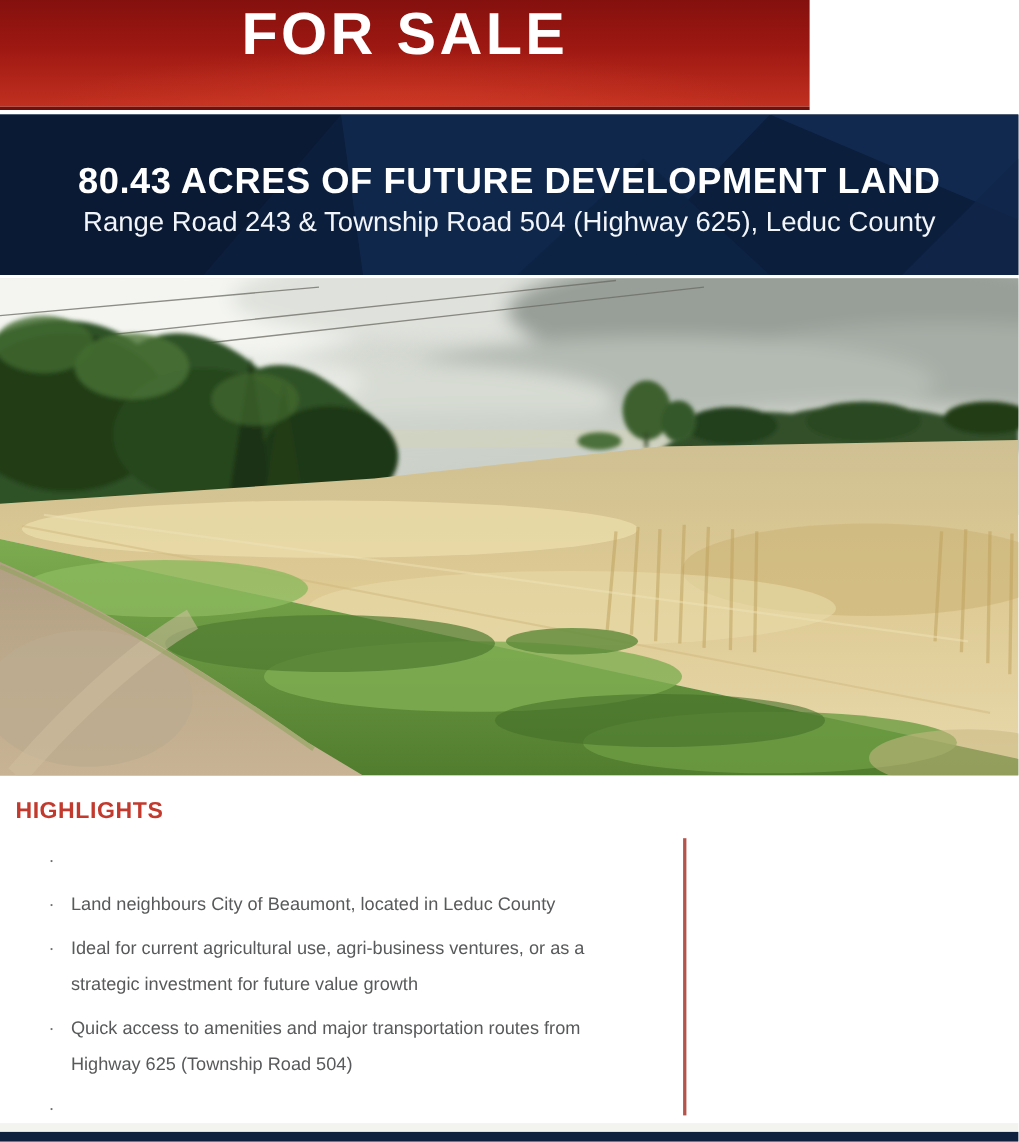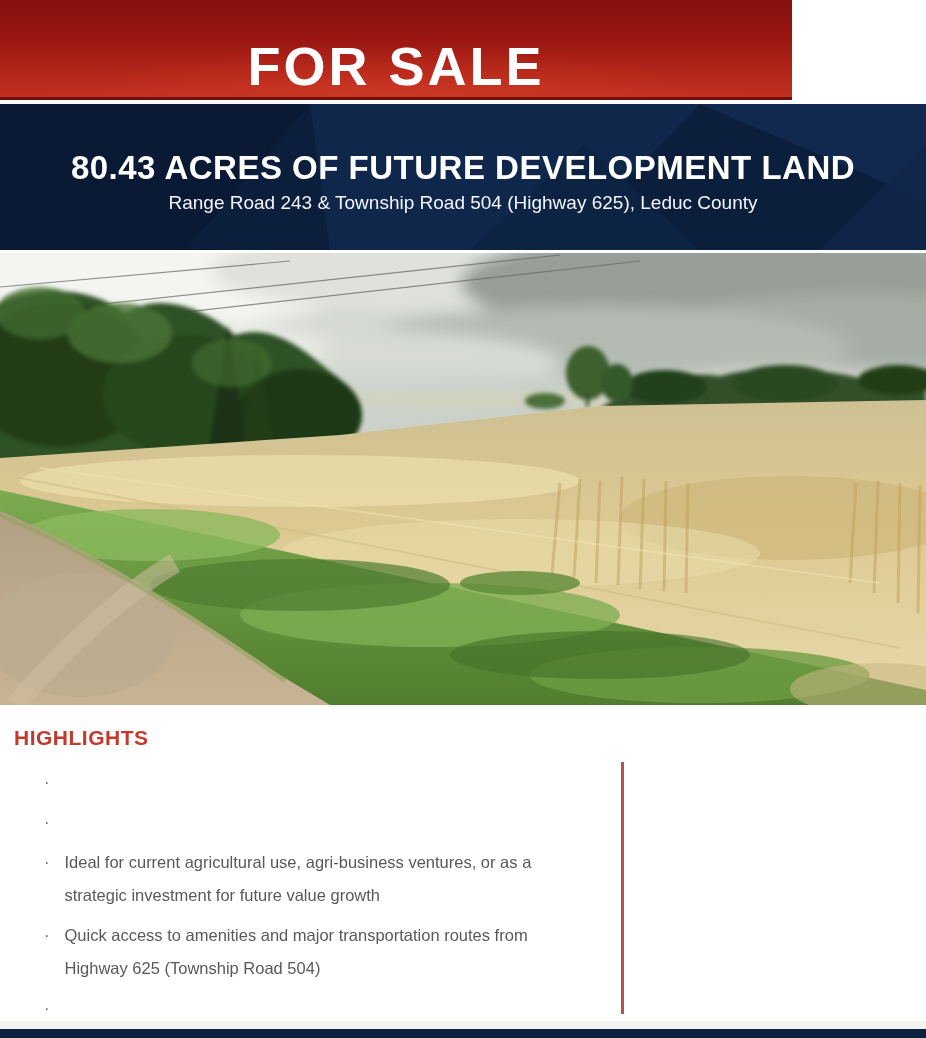--- a/index.html
+++ b/index.html
@@ -2,38 +2,38 @@
 <html><head>
 <meta charset="utf-8">
 <style>
   html,body{margin:0;padding:0;}
   body{
     width:926px;height:1038px;position:relative;overflow:hidden;
     background:#ffffff;font-family:"Liberation Sans", sans-serif;
   }
   
   .banner{
-    position:absolute;top:0;left:0;width:792px;height:97px;
+    position:absolute;top:0;left:0;width:736px;height:97px;
     background:
       radial-gradient(ellipse 70% 90% at 50% 105%, rgba(219,66,42,.50), rgba(219,66,42,0) 65%),
       linear-gradient(180deg,#84100e 0%,#9e1812 45%,#c13020 100%);
     border-bottom:3px solid #6f100d;
-    display:flex;align-items:flex-end;justify-content:center;
+    display:flex;align-items:flex-start;justify-content:center;
   }
   .banner-label{color:#ffffff;font-size:54px;font-weight:bold;letter-spacing:3px;}
   
   .navy-band{
     position:absolute;top:104px;left:0;width:926px;height:146px;
     background:#0b1e3c;overflow:hidden;
     display:flex;flex-direction:column;align-items:center;justify-content:center;
     gap:5px;padding-top:8px;box-sizing:border-box;
   }
   .navy-band svg.pattern{position:absolute;top:0;left:0;width:926px;height:146px;}
   .hero-title{position:relative;color:#ffffff;font-size:33px;font-weight:bold;letter-spacing:.5px;white-space:nowrap;}
-  .hero-subtitle{position:relative;color:#f2f5f9;font-size:19px;font-weight:400;white-space:nowrap;}
+  .hero-subtitle{position:relative;color:#f2f5f9;font-size:25px;font-weight:400;white-space:nowrap;}
   
   .photo{position:absolute;top:253px;left:0;width:926px;height:452px;background:#dfe2de;}
   
   .highlights-heading{
     position:absolute;left:14px;top:726px;margin:0;
     color:#c23a2e;font-size:21px;font-weight:bold;letter-spacing:.5px;
   }
   ul.highlights{
     position:absolute;left:44px;top:766px;margin:0;padding:0;list-style:none;width:560px;
   }
@@ -189,20 +189,21 @@
 </div>
 
 <h2 class="highlights-heading">HIGHLIGHTS</h2>
 
 <ul class="highlights">
   <li>
     <span class="dot">·</span>
   </li>
   <li>
     <span class="dot">·</span>
+    <span class="txt">Land neighbours City of Beaumont, located in Leduc County</span>
   </li>
   <li>
     <span class="dot">·</span>
     <span class="txt">Ideal for current agricultural use, agri-business ventures, or as a strategic investment for future value growth</span>
   </li>
   <li>
     <span class="dot">·</span>
     <span class="txt">Quick access to amenities and major transportation routes from Highway 625 (Township Road 504)</span>
   </li>
   <li>

